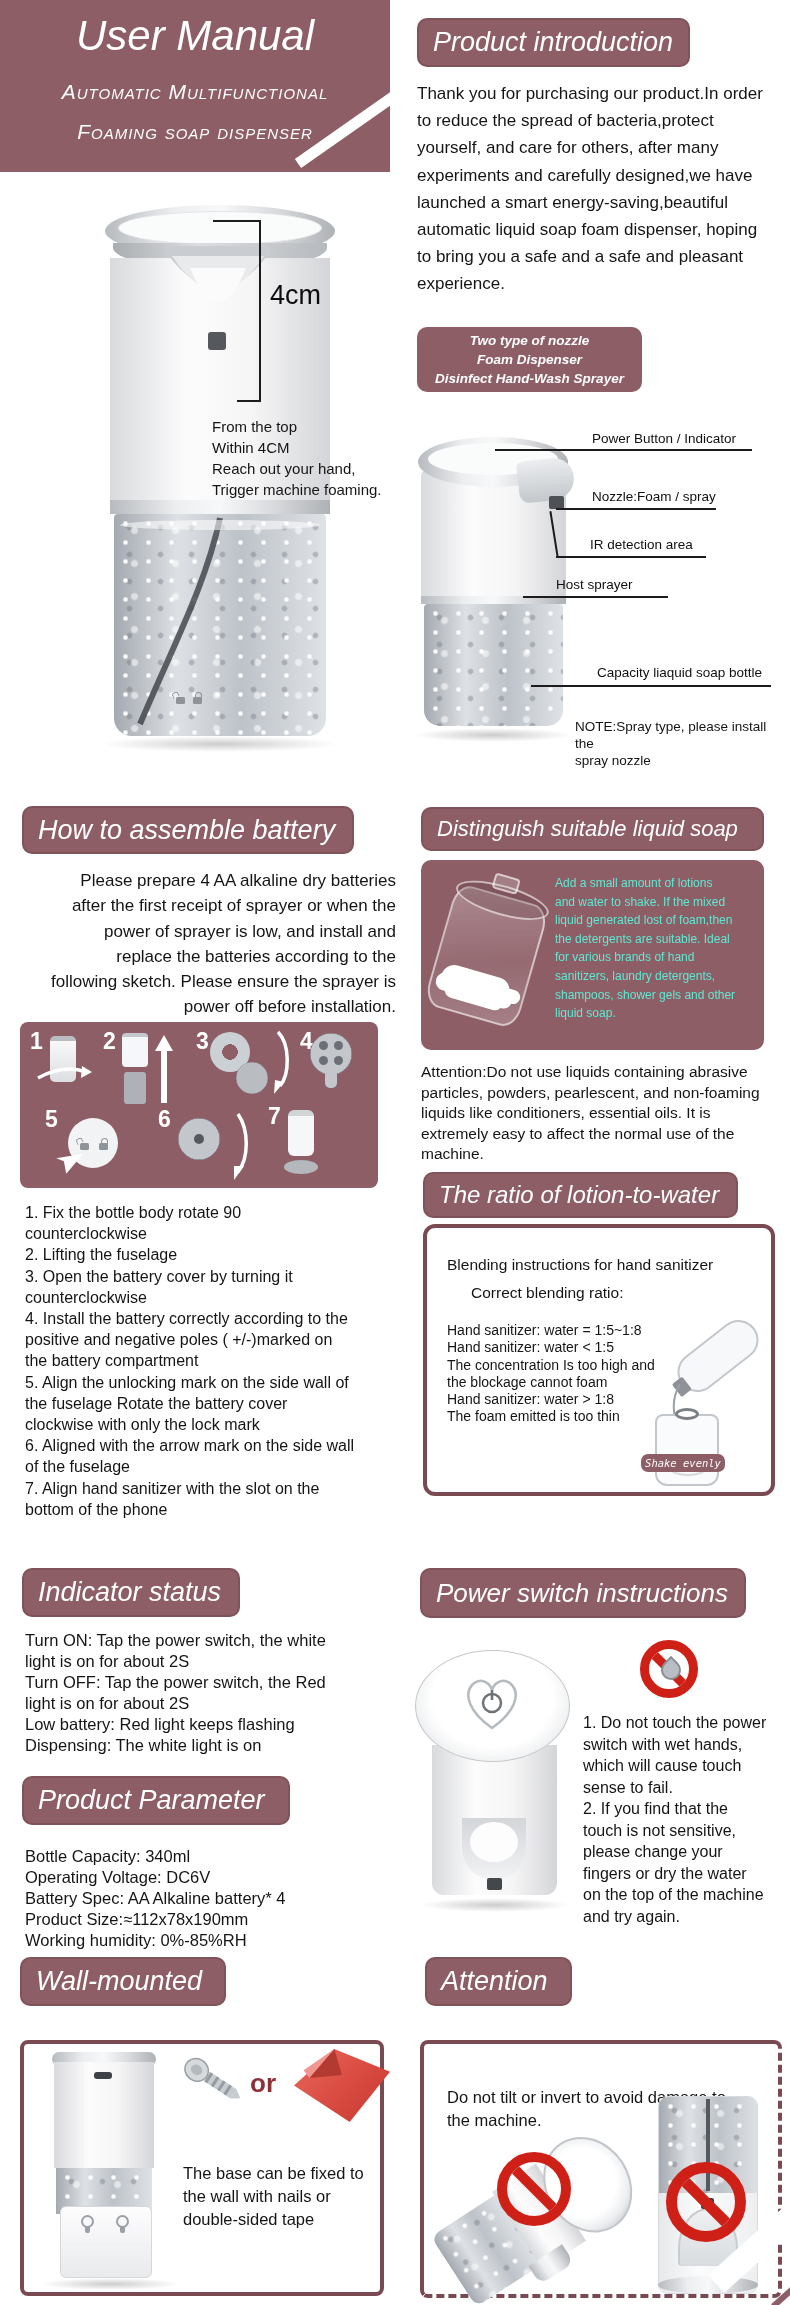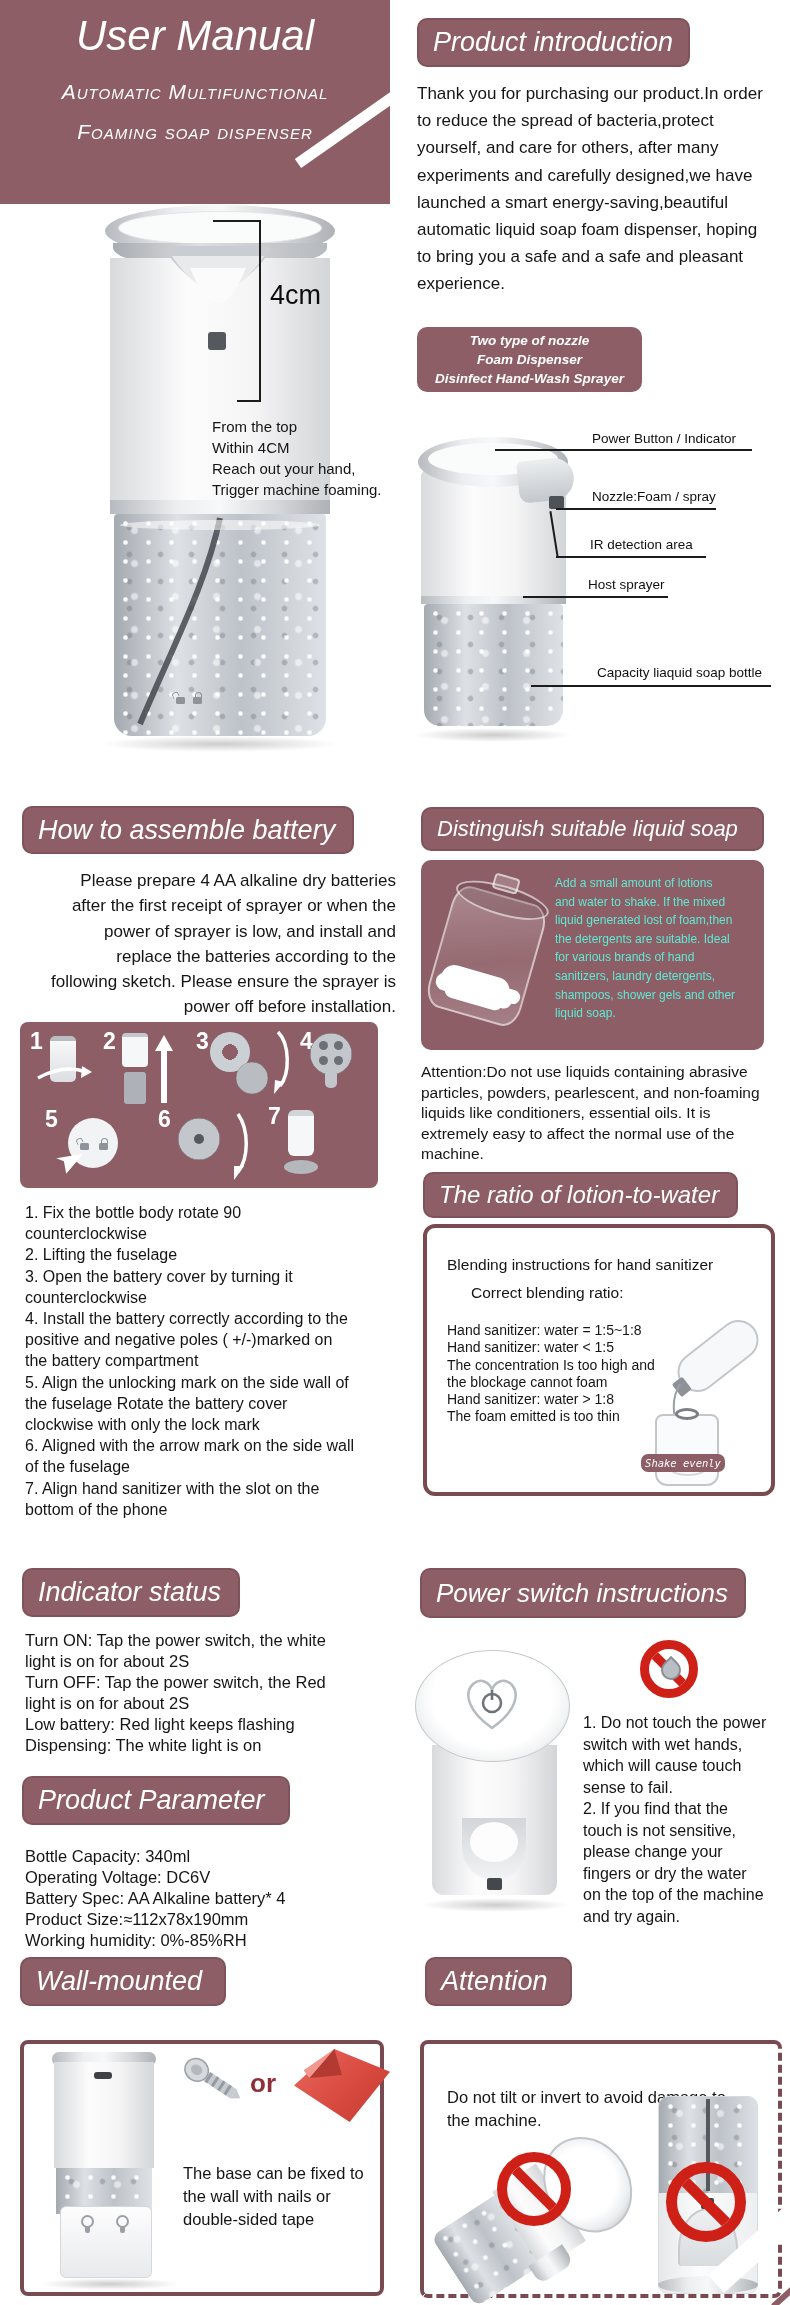--- a/index.html
+++ b/index.html
@@ -34,21 +34,21 @@
     border:1.5px solid #8f949b;border-bottom:none;border-radius:4px 4px 0 0;}
   .mini-lock.open::before{left:-4px;transform:rotate(-25deg);}
   .drop{width:16px;height:16px;background:#b9bdc4;border:2px solid #898e95;
     border-radius:0 50% 50% 50%;transform:rotate(45deg);}
 </style>
 </head>
 <body>
 
 <div class="page">
 
-  <div class="a" style="left:0;top:0;width:390px;height:204px;background:#8d5e66;overflow:hidden;">
+  <div class="a" style="left:0;top:0;width:390px;height:172px;background:#8d5e66;overflow:hidden;">
     <div class="a" style="left:0;top:12px;width:100%;text-align:center;color:#fff;font-style:italic;font-size:42px;">User Manual</div>
     <div class="a" style="left:0;top:80px;width:100%;text-align:center;color:#fff;font-style:italic;font-size:21px;font-variant:small-caps;letter-spacing:1px;">Automatic Multifunctional</div>
     <div class="a" style="left:0;top:120px;width:100%;text-align:center;color:#fff;font-style:italic;font-size:21px;font-variant:small-caps;letter-spacing:1px;">Foaming soap dispenser</div>
     <div class="a" style="left:298px;top:158px;width:140px;height:11px;background:#fff;transform:rotate(-35deg);transform-origin:left center;"></div>
   </div>
 
   <div class="a silver" style="left:105px;top:205px;width:230px;height:52px;border-radius:50%;"></div>
   <div class="a" style="left:118px;top:211px;width:204px;height:34px;border-radius:50%;background:#fafbfb;border:1px solid #e3e4e6;"></div>
   <div class="a" style="left:113px;top:243px;width:214px;height:24px;background:linear-gradient(90deg,#a9acb0,#dcdee1 40%,#b6b9bd);border-radius:0 0 40% 40% / 0 0 80% 80%;"></div>
   <div class="a whitebody" style="left:110px;top:258px;width:220px;height:248px;"></div>
@@ -107,24 +107,26 @@
   <div class="a bubbles" style="left:424px;top:604px;width:139px;height:122px;border-radius:4px 4px 16px 16px;"></div>
   <div class="a shadow" style="left:413px;top:728px;width:160px;height:14px;"></div>
 
   <div class="a lab" style="left:592px;top:431px;">Power Button / Indicator</div>
   <div class="a cline" style="left:495px;top:449px;width:257px;"></div>
   <div class="a lab" style="left:592px;top:489px;">Nozzle:Foam / spray</div>
   <div class="a cline" style="left:556px;top:508px;width:160px;"></div>
   <div class="a lab" style="left:590px;top:537px;">IR detection area</div>
   <div class="a" style="left:553px;top:511px;width:1.5px;height:46px;background:#1c1c1c;transform:rotate(-9deg);"></div>
   <div class="a cline" style="left:556px;top:556px;width:150px;"></div>
-  <div class="a lab" style="left:588px;top:577px;">Host sprayer</div>
+  <div class="a lab" style="left:556px;top:577px;">Host sprayer</div>
   <div class="a cline" style="left:523px;top:596px;width:145px;"></div>
   <div class="a lab" style="left:597px;top:665px;">Capacity liaquid soap bottle</div>
   <div class="a cline" style="left:531px;top:685px;width:240px;"></div>
+  <div class="a txt" style="left:575px;top:718px;width:210px;font-size:13.5px;line-height:17px;">NOTE:Spray type, please install the
+spray nozzle</div>
 
   <div class="a hbox" style="left:22px;top:806px;width:332px;height:48px;font-size:27px;">
     <span>How to assemble battery</span>
   </div>
   <div class="a txt" style="left:24px;top:868px;width:372px;font-size:17px;line-height:25.3px;text-align:right;">Please prepare 4 AA alkaline dry batteries
 after the first receipt of sprayer or when the
 power of sprayer is low, and install and
 replace the batteries according to the
 following sketch. Please ensure the sprayer is
 power off before installation.</div>

